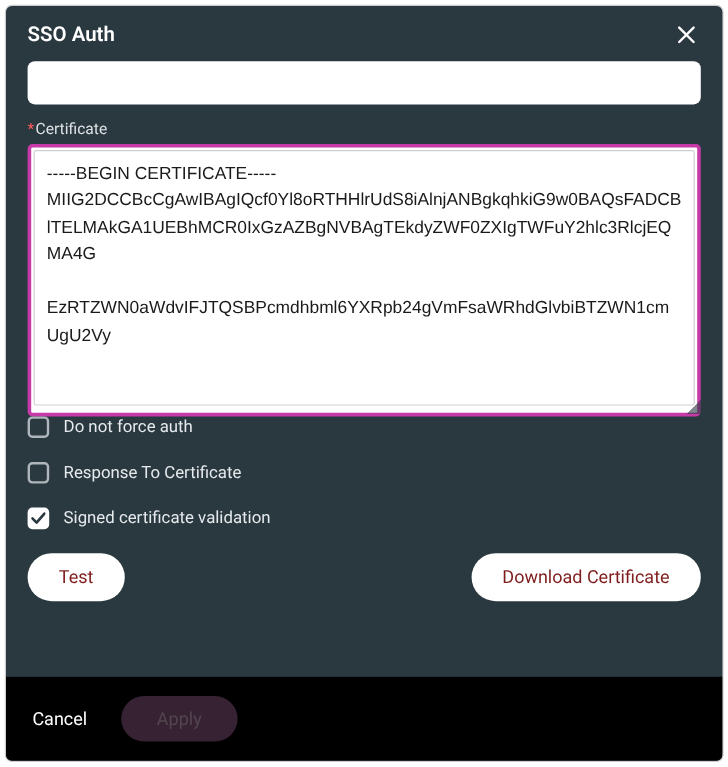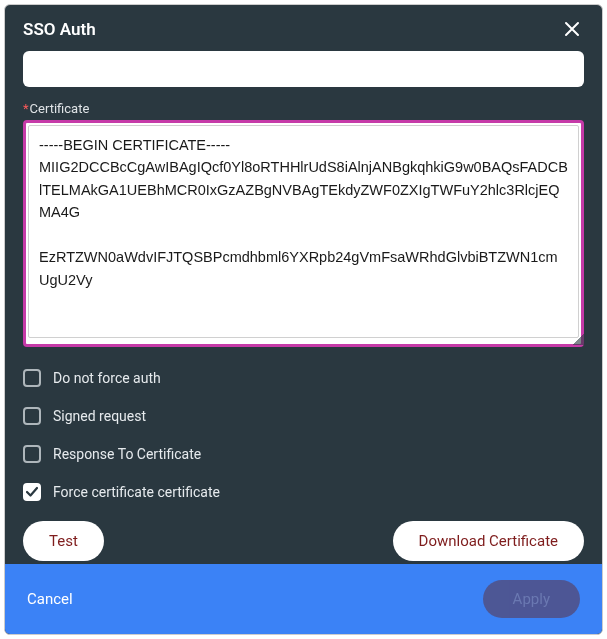--- a/index.html
+++ b/index.html
@@ -88,21 +88,20 @@
       position: absolute;
       right: -2px;
       bottom: 2px;
       width: 14px;
       height: 14px;
       background: linear-gradient(135deg, transparent 50%, #2a3840 50%);
       clip-path: polygon(100% 0, 100% 100%, 0 100%);
       opacity: 0.6;
     }
     .checkbox-group {
-      margin-top: 22px;
     }
     .checkbox-row {
       display: flex;
       align-items: center;
       margin-bottom: 20px;
       cursor: default;
     }
     .cbx {
       width: 18px;
       height: 18px;
@@ -135,24 +134,24 @@
       padding: 11px 26px;
       font-size: 15px;
       cursor: pointer;
       font-family: inherit;
     }
     .btn-white {
       background: #fff;
       color: #7f1d1d;
     }
     .modal-footer {
-      background: #3b82f6;
+      background: #000000;
       padding: 16px 22px;
       display: flex;
-      justify-content: space-between;
+      justify-content: flex-start;
       gap: 28px;
       align-items: center;
     }
     .footer-cancel {
       color: #fff;
       font-size: 15px;
       cursor: pointer;
       background: none;
       border: none;
       font-family: inherit;
@@ -202,41 +201,35 @@
 
     <div class="checkbox-group">
 
       <div class="checkbox-row">
         <div class="cbx">
           
         </div>
         <span class="cbx-label">Do not force auth</span>
       </div>
 
-      <div class="checkbox-row">
-        <div class="cbx">
-          
-        </div>
-        <span class="cbx-label">Signed request</span>
-      </div>
 
       <div class="checkbox-row">
         <div class="cbx">
           
         </div>
         <span class="cbx-label">Response To Certificate</span>
       </div>
 
       <div class="checkbox-row">
         <div class="cbx checked">
           <svg viewBox="0 0 12 12">
               <path d="M1 6 L4.5 9.5 L11 2" stroke="#2a3840" stroke-width="2.2" fill="none" stroke-linecap="round" stroke-linejoin="round"></path>
             </svg>
         </div>
-        <span class="cbx-label">Force certificate certificate</span>
+        <span class="cbx-label">Signed certificate validation</span>
       </div>
 
     </div>
 
     <div class="button-row">
       <button class="btn btn-white">Test</button>
       <button class="btn btn-white">Download Certificate</button>
     </div>
   </div>
 

